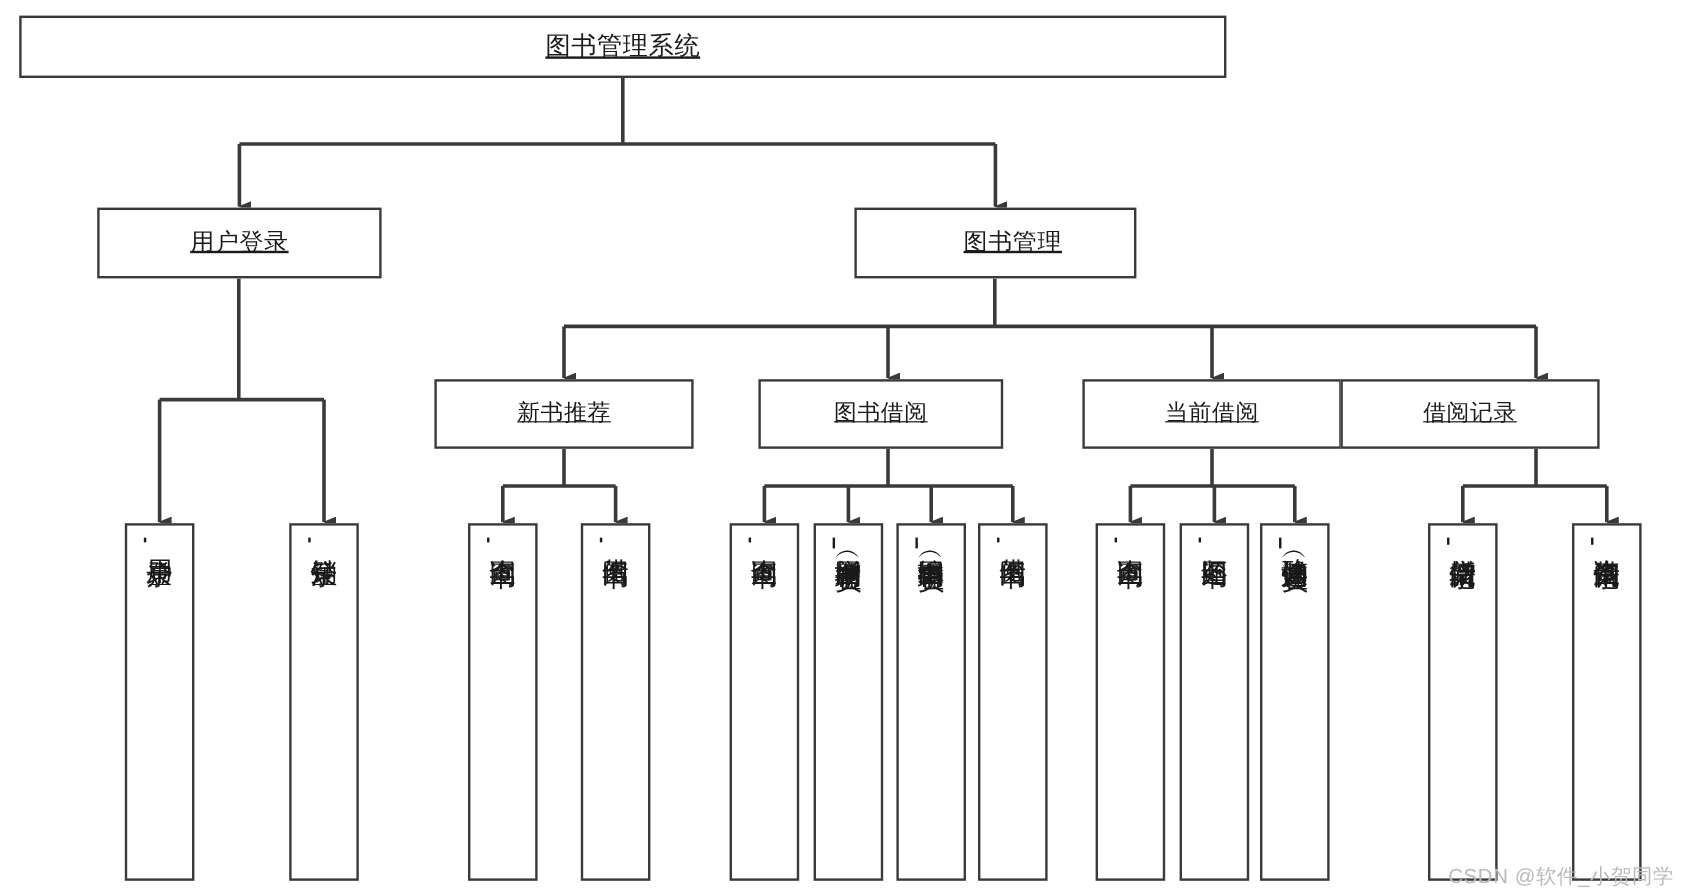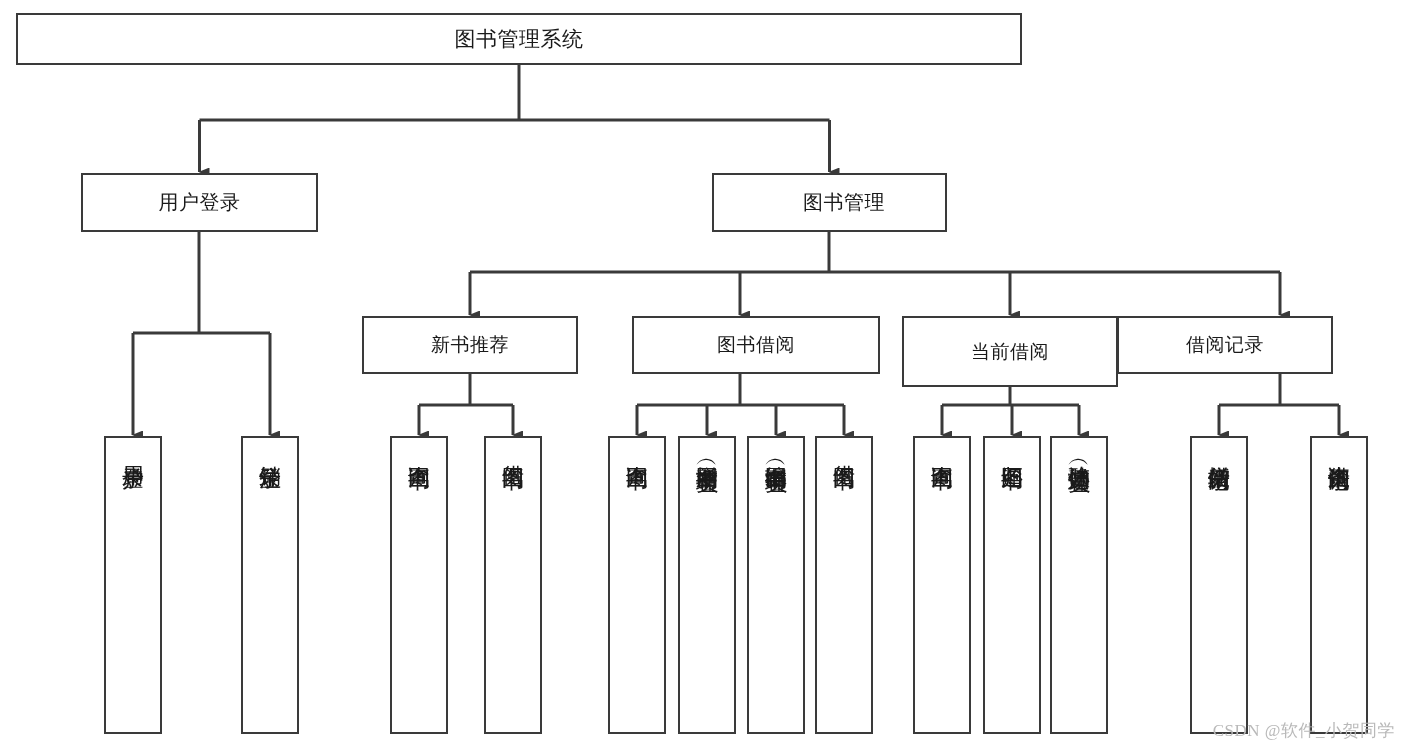--- a/index.html
+++ b/index.html
@@ -34,20 +34,21 @@
     display: flex;
     align-items: center;
     justify-content: center;
     color: #1a1a1a;
   }
   .node-label {
     display: block;
     text-align: left;
     line-height: 1.14;
     letter-spacing: 0.5px;
+    text-decoration: underline;
   }
   .node.root { }
   .node.root .node-label {
     font-size: 21px;
   }
   .node.level2 .node-label {
     font-size: 20px;
   }
   .node.level3 .node-label {
     font-size: 19px;
@@ -65,21 +66,20 @@
     white-space: nowrap;
   }
   #watermark {
     position: absolute;
     right: 10px;
     bottom: 5px;
     font-size: 17px;
     color: #b9b9b9;
     letter-spacing: 0.5px;
     white-space: nowrap;
-    font-family: Liberation Serif, serif;
   }
 </style>
 </head>
 <body>
 
 <div id="diagram-root">
 
   <svg id="edge-layer" viewBox="0 0 1405 747" width="1405" height="747" xmlns="http://www.w3.org/2000/svg">
     <defs>
       <marker id="arrowhead" markerWidth="9" markerHeight="11" refX="4.5" refY="10" orient="auto" markerUnits="userSpaceOnUse">
@@ -129,24 +129,24 @@
       </div>
       <div class="node level2" style="left: 81px; top: 173px; width: 237px; height: 59px;">
         <span class="node-label">用户登录</span>
       </div>
       <div class="node level2" style="left: 712px; top: 173px; width: 235px; height: 59px; padding-left: 29px;">
         <span class="node-label">图书管理</span>
       </div>
       <div class="node level3" style="left: 362px; top: 316px; width: 216px; height: 58px;">
         <span class="node-label">新书推荐</span>
       </div>
-      <div class="node level3" style="left: 632px; top: 316px; width: 248px; height: 58px;">
+      <div class="node level3" style="left: 632px; top: 316px; width: 204px; height: 58px;">
         <span class="node-label">图书借阅</span>
       </div>
-      <div class="node level3" style="left: 902px; top: 316px; width: 216px; height: 71px;">
+      <div class="node level3" style="left: 902px; top: 316px; width: 216px; height: 58px;">
         <span class="node-label">当前借阅</span>
       </div>
       <div class="node level3" style="left: 1117px; top: 316px; width: 216px; height: 58px;">
         <span class="node-label">借阅记录</span>
       </div>
       <div class="node leaf" style="left: 104px; top: 436px; width: 58px; height: 298px;">
         <span class="node-label">用户登录</span>
       </div>
       <div class="node leaf" style="left: 241px; top: 436px; width: 58px; height: 298px;">
         <span class="node-label">注销登录</span>

